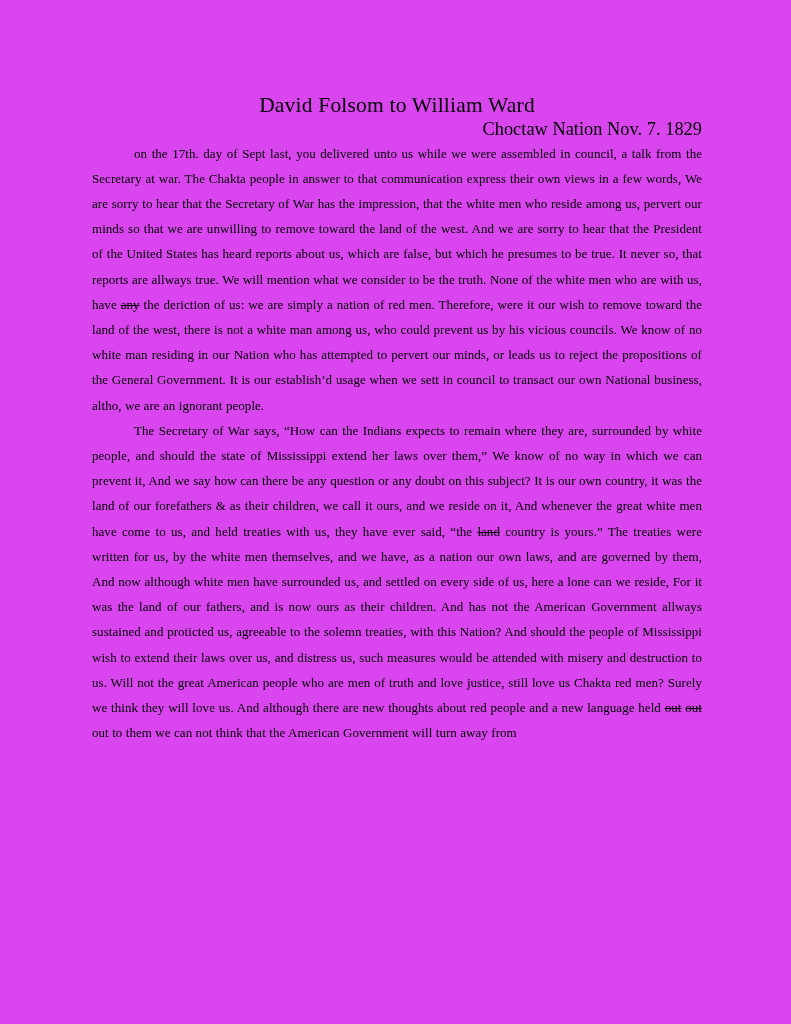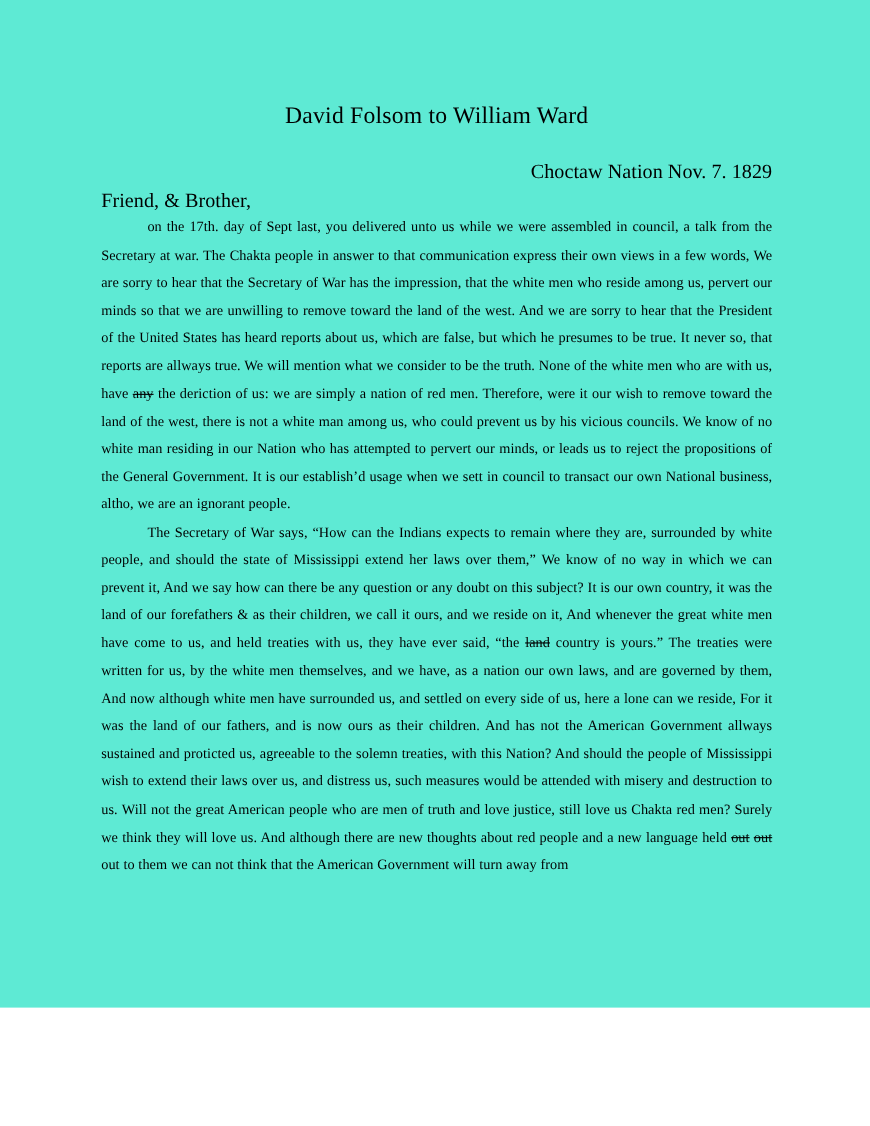--- a/index.html
+++ b/index.html
@@ -10,40 +10,39 @@
   body {
     width: 791px;
     height: 1024px;
     font-family: "Liberation Serif", "DejaVu Serif", serif;
     color: #000000;
     -webkit-font-smoothing: antialiased;
   }
   .page {
     position: relative;
     width: 791px;
-    height: 916px;
-    background: #5eead4;
+    height: 1024px;
+    background: #d946ef;
     box-sizing: border-box;
     padding: 0 89px 0 92px;
     overflow: hidden;
   }
   .doc-title {
     text-align: center;
     font-size: 21.5px;
     font-weight: normal;
     letter-spacing: 0.2px;
     margin: 0;
     padding-top: 94px;
     line-height: 1.1;
   }
   .dateline {
     text-align: right;
     font-size: 18.3px;
     line-height: 1.25;
-    margin-top: 27px;
     letter-spacing: 0.05px;
   }
   .salutation {
     text-align: left;
     font-size: 18.3px;
     line-height: 1.25;
     margin-top: 3px;
     letter-spacing: 0.05px;
   }
   .body-par {
@@ -69,20 +68,19 @@
 </style>
 </head>
 <body>
 
 <div class="page">
 
   <h1 class="doc-title">David Folsom to William Ward</h1>
 
   <div class="dateline">Choctaw Nation Nov. 7. 1829</div>
 
-  <div class="salutation">Friend, &amp; Brother,</div>
 
   <div id="body-container">
       <p class="body-par"><span class="par-seg">on the 17th. day of Sept last, you delivered unto us while we were assembled in council, a talk from the Secretary at war.  The Chakta people in answer to that communication express their own views in a few words, We are sorry to hear that the Secretary of War has the impression, that the white men who reside among us, pervert our minds so that we are unwilling to remove toward the land of the west.  And we are sorry to hear that the President of the United States has heard reports about us, which are false, but which he presumes to be true.  It never so, that reports are allways true.  We will mention what we consider to be the truth.  None of the white men who are with us, have </span><span class="struck">any</span><span class="par-seg"> the deriction of us: we are simply a nation of red men. Therefore, were it our wish to remove toward the land of the west, there is not a white man among us, who could prevent us by his vicious councils.  We know of no white man residing in our Nation who has attempted to pervert our minds, or leads us to reject the propositions of the General Government. It is our establish’d usage when we sett in council to transact our own National business, altho, we are an ignorant people.</span></p>
       <p class="body-par"><span class="par-seg">The Secretary of War says, “How can the Indians expects to remain where they are, surrounded by white people, and should the state of Mississippi extend her laws over them,” We know of no way in which we can prevent it, And we say how can there be any question or any doubt on this subject?  It is our own country, it was the land of our forefathers &amp; as their children, we call it ours, and we reside on it, And whenever the great white men have come to us, and held treaties with us, they have ever said, “the </span><span class="struck">land</span><span class="par-seg"> country is yours.”   The treaties were written for us, by the white men themselves, and we have, as a nation our own laws, and are governed by them, And now although white men have surrounded us, and settled on every side of us, here a lone can we reside, For it was the land of our fathers, and is now ours as their children.   And has not the American Government allways sustained and proticted us, agreeable to the solemn treaties, with this Nation? And should the people of Mississippi wish to extend their laws over us, and distress us, such measures would be attended with misery and destruction to us.  Will not the great American people who are men of truth and love justice, still love us Chakta red men?  Surely we think they will love us.  And although there are new thoughts about red people and a new language held </span><span class="struck">out</span><span class="par-seg"> </span><span class="struck">out</span><span class="par-seg"> out to them we can not think that the American Government will turn away from</span></p>
     </div>
 
 </div>
 
 </body></html>

